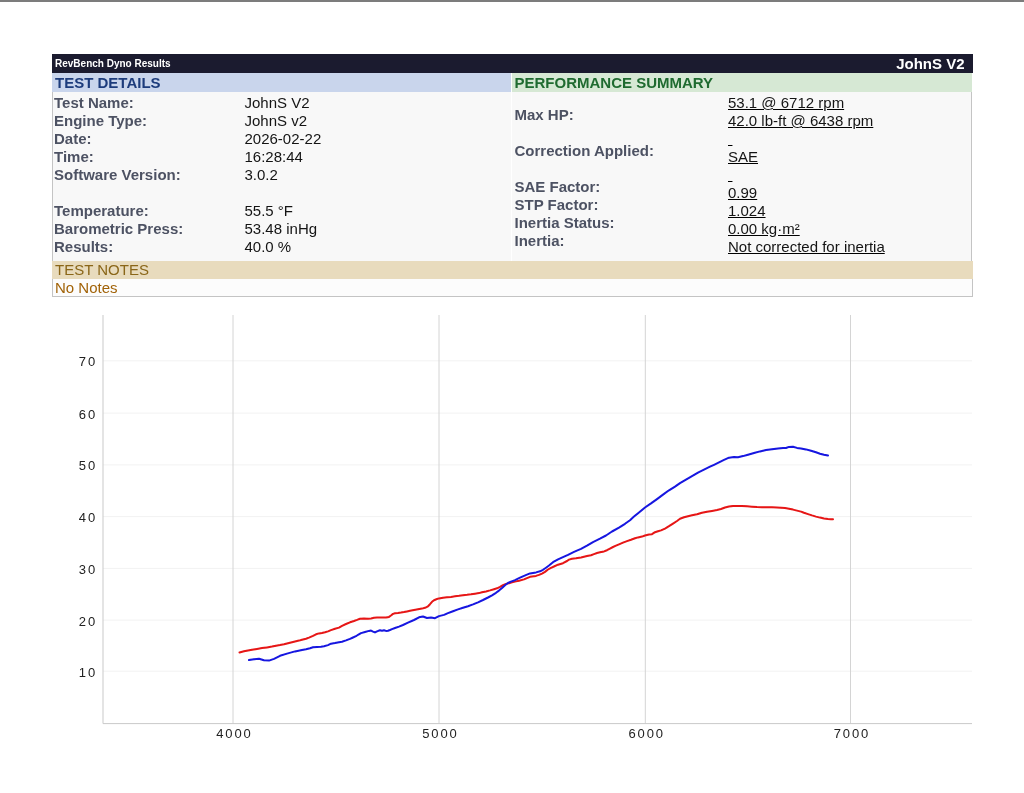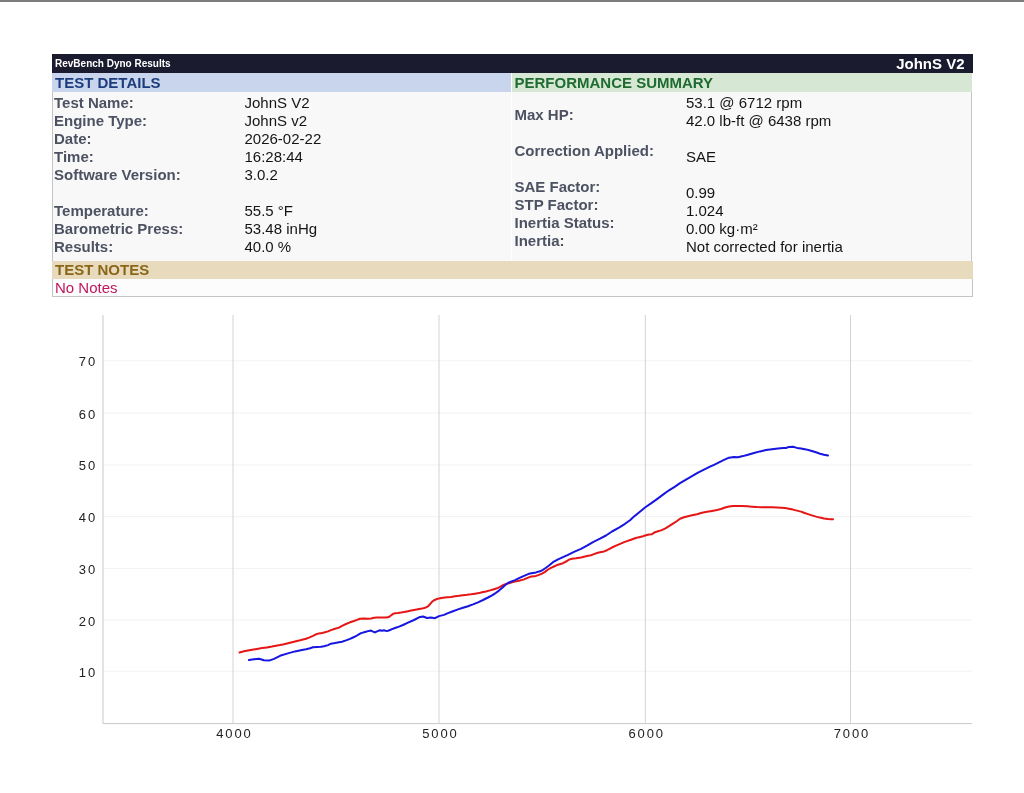--- a/index.html
+++ b/index.html
@@ -50,36 +50,36 @@
 <div class="abs" style="left:514.5px;top:94.1px;width:260px;margin-top:12px;">
   <div class="row"><span class="lbl">Max HP:</span></div>
   <div class="row">&nbsp;</div>
   <div class="row"><span class="lbl">Correction Applied:</span></div>
   <div class="row">&nbsp;</div>
   <div class="row"><span class="lbl">SAE Factor:</span></div>
   <div class="row"><span class="lbl">STP Factor:</span></div>
   <div class="row"><span class="lbl">Inertia Status:</span></div>
   <div class="row"><span class="lbl">Inertia:</span></div>
 </div>
-<div class="abs" style="left:686px;top:94.1px;width:270px;">
+<div class="abs" style="left:728px;top:94.1px;width:270px;text-decoration:underline;">
   <div class="row"><span class="val">53.1 @ 6712 rpm</span></div>
   <div class="row"><span class="val">42.0 lb-ft @ 6438 rpm</span></div>
   <div class="row">&nbsp;</div>
   <div class="row"><span class="val">SAE</span></div>
   <div class="row">&nbsp;</div>
   <div class="row"><span class="val">0.99</span></div>
   <div class="row"><span class="val">1.024</span></div>
   <div class="row"><span class="val">0.00 kg·m²</span></div>
   <div class="row"><span class="val">Not corrected for inertia</span></div>
 </div>
 
 <div class="abs" style="left:51.5px;top:261px;width:921px;height:17.5px;background:#e8dbbd;"></div>
-<div class="abs" style="left:55px;top:261px;height:21px;line-height:18px;color:#8a6618;font-size:15px;font-weight:bold;">TEST NOTES</div>
+<div class="abs" style="left:55px;top:261px;height:21px;line-height:18px;color:#8a6618;font-size:15px;font-weight:normal;">TEST NOTES</div>
 <div class="abs" style="left:51.5px;top:278.5px;width:921px;height:18.2px;background:#fcfcfc;border:1px solid #c4c4c4;border-top:none;box-sizing:border-box;"></div>
-<div class="abs" style="left:55px;top:278.5px;height:18.2px;line-height:18.2px;color:#be185d;font-size:15px;text-align:center;">No Notes</div>
+<div class="abs" style="left:55px;top:278.5px;height:18.2px;line-height:18.2px;color:#a16207;font-size:15px;text-align:center;">No Notes</div>
 
 <svg class="abs" style="left:0;top:0;" width="1024" height="793" viewBox="0 0 1024 793">
   <defs>
       <filter id="soft" x="-5%" y="-5%" width="110%" height="110%">
         <feGaussianBlur stdDeviation="0.38"></feGaussianBlur>
       </filter>
     </defs>
   <g stroke="#f2f2f2" stroke-width="1">
     <line x1="103" y1="671.2" x2="972" y2="671.2"></line>
     <line x1="103" y1="620.1" x2="972" y2="620.1"></line>

